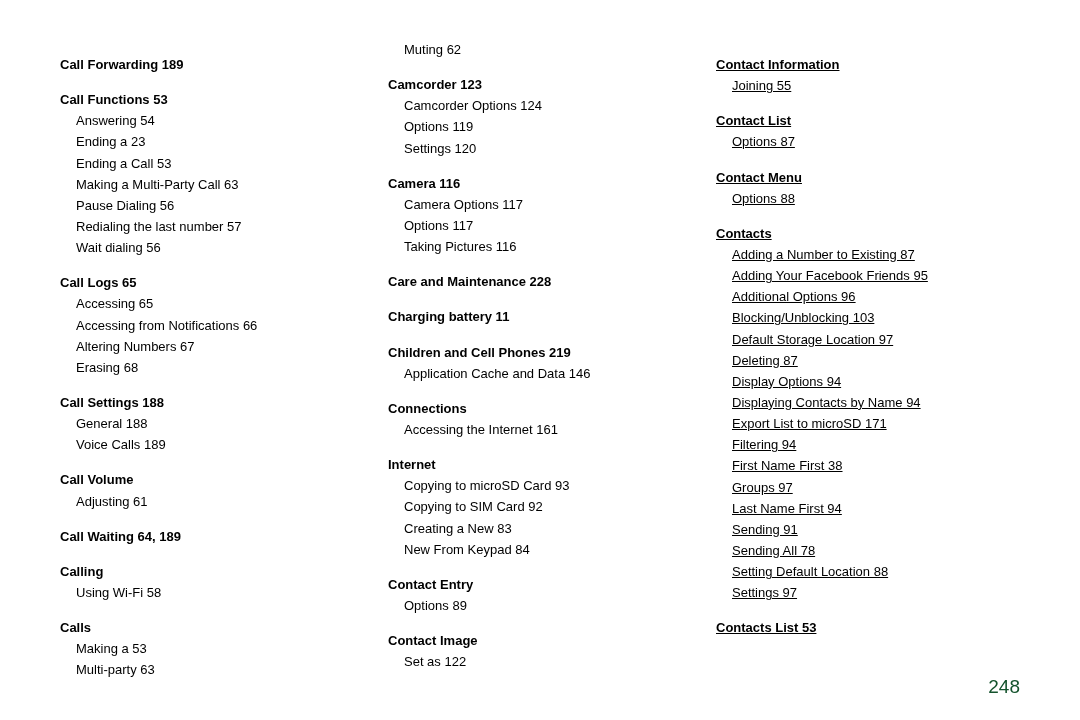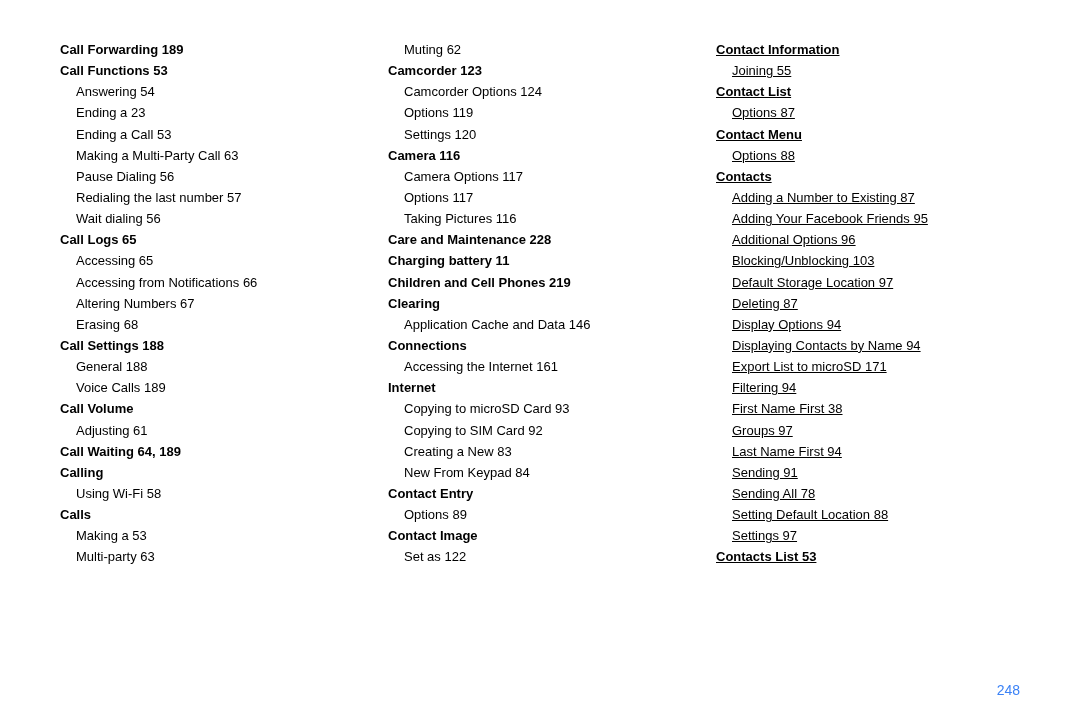--- a/index.html
+++ b/index.html
@@ -36,31 +36,32 @@
     .col:last-child {
       padding-right: 0;
       text-decoration: underline;
     }
     .entry {
       margin-bottom: 1px;
       line-height: 1.55;
     }
     .entry.bold-entry {
       font-weight: bold;
+      margin-top: 15px;
     }
     .entry.sub-entry {
       font-weight: normal;
       padding-left: 16px;
     }
     .page-number {
       position: absolute;
       bottom: 22px;
       right: 60px;
-      font-size: 14px;
-      color: #3b82f6;
+      font-size: 19px;
+      color: #14532d;
     }
   </style>
 </head>
 <body>
 
 <div class="page">
   <div class="columns">
   <div class="col">
         <div class="entry bold-entry">Call Forwarding  189</div>
         <div class="entry bold-entry">Call Functions  53</div>
@@ -94,21 +95,20 @@
         <div class="entry sub-entry">Camcorder Options  124</div>
         <div class="entry sub-entry">Options  119</div>
         <div class="entry sub-entry">Settings  120</div>
         <div class="entry bold-entry">Camera  116</div>
         <div class="entry sub-entry">Camera Options  117</div>
         <div class="entry sub-entry">Options  117</div>
         <div class="entry sub-entry">Taking Pictures  116</div>
         <div class="entry bold-entry">Care and Maintenance  228</div>
         <div class="entry bold-entry">Charging battery  11</div>
         <div class="entry bold-entry">Children and Cell Phones  219</div>
-        <div class="entry bold-entry">Clearing</div>
         <div class="entry sub-entry">Application Cache and Data  146</div>
         <div class="entry bold-entry">Connections</div>
         <div class="entry sub-entry">Accessing the Internet  161</div>
         <div class="entry bold-entry">Internet</div>
         <div class="entry sub-entry">Copying to microSD Card  93</div>
         <div class="entry sub-entry">Copying to SIM Card  92</div>
         <div class="entry sub-entry">Creating a New  83</div>
         <div class="entry sub-entry">New From Keypad  84</div>
         <div class="entry bold-entry">Contact Entry</div>
         <div class="entry sub-entry">Options  89</div>

